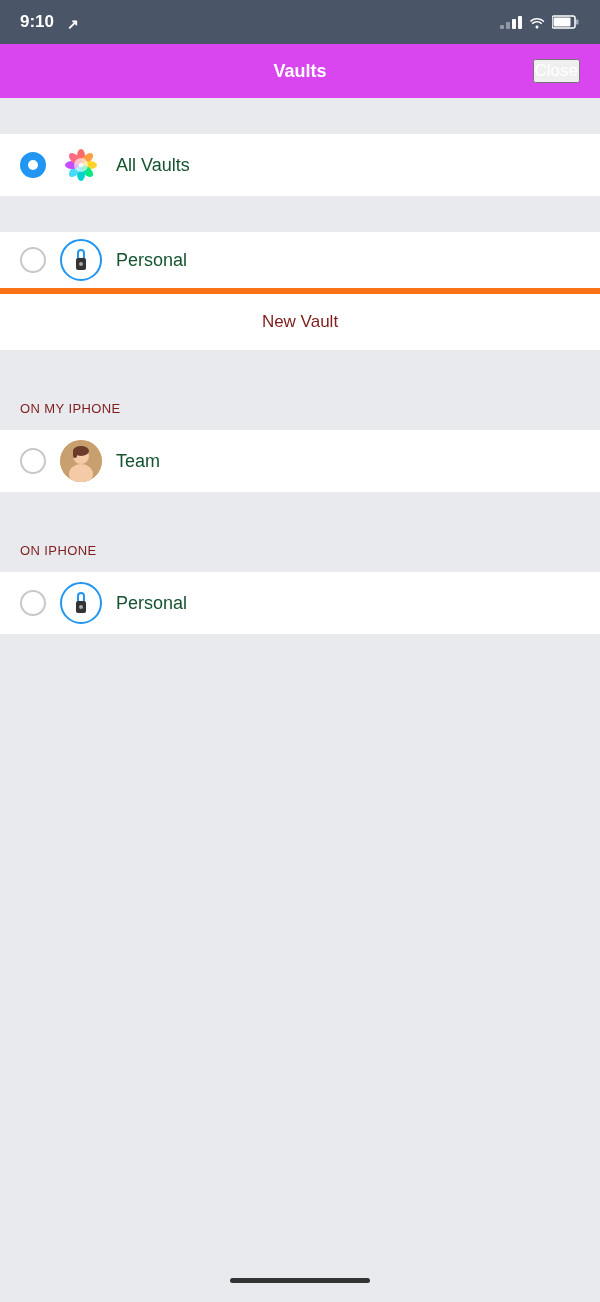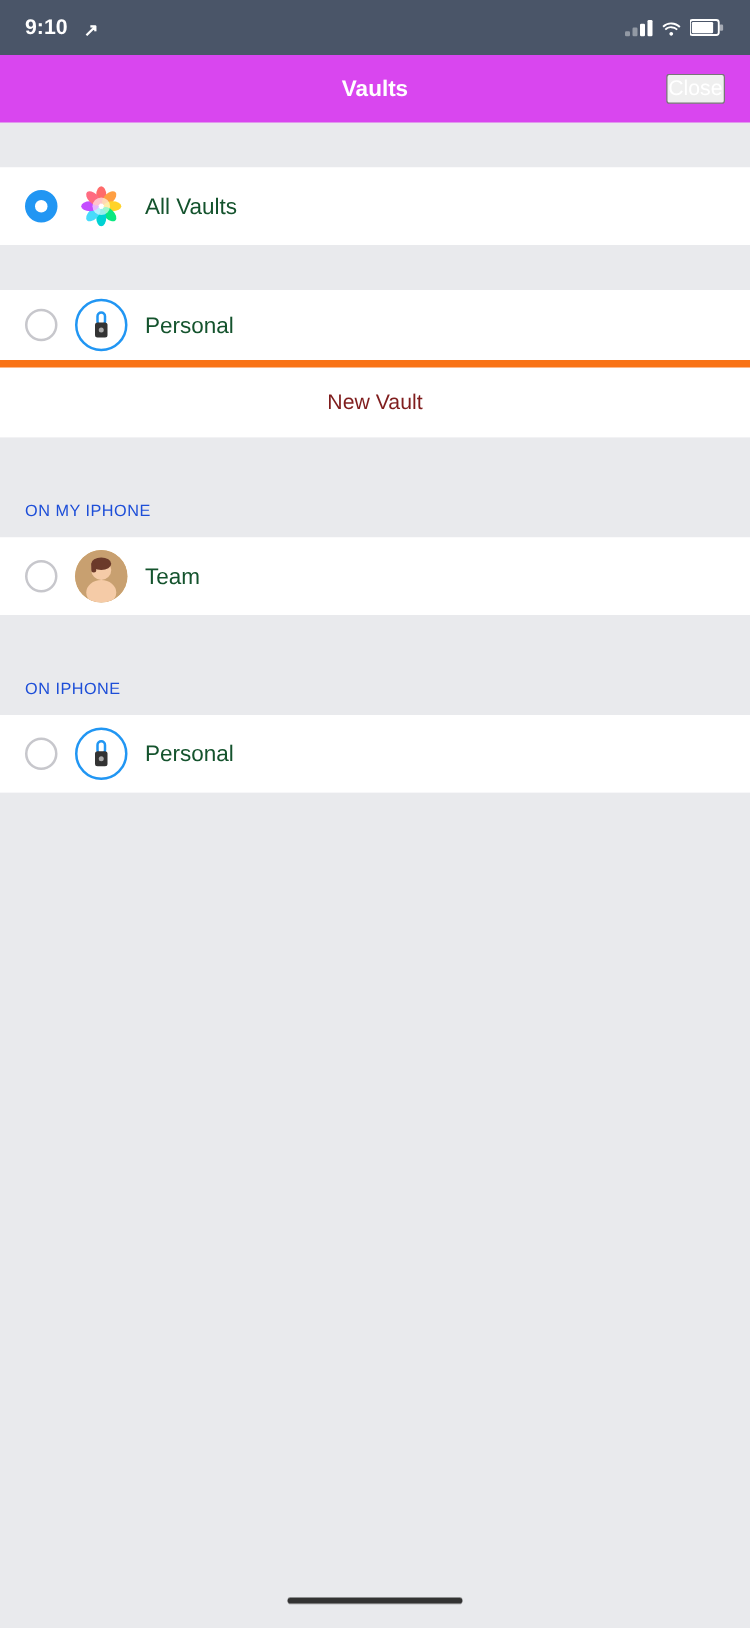--- a/index.html
+++ b/index.html
@@ -147,21 +147,21 @@
     .section-header {
       background: #e9eaed;
       height: 44px;
       display: flex;
       align-items: center;
       padding: 0 20px;
     }
     .section-header-text {
       font-size: 13px;
       font-weight: 500;
-      color: #1d4ed8;
+      color: #7f1d1d;
       letter-spacing: 0.4px;
     }
 
     
     .onepass-icon {
       width: 42px;
       height: 42px;
       border-radius: 50%;
       border: 2.5px solid #2196f3;
       display: flex;

